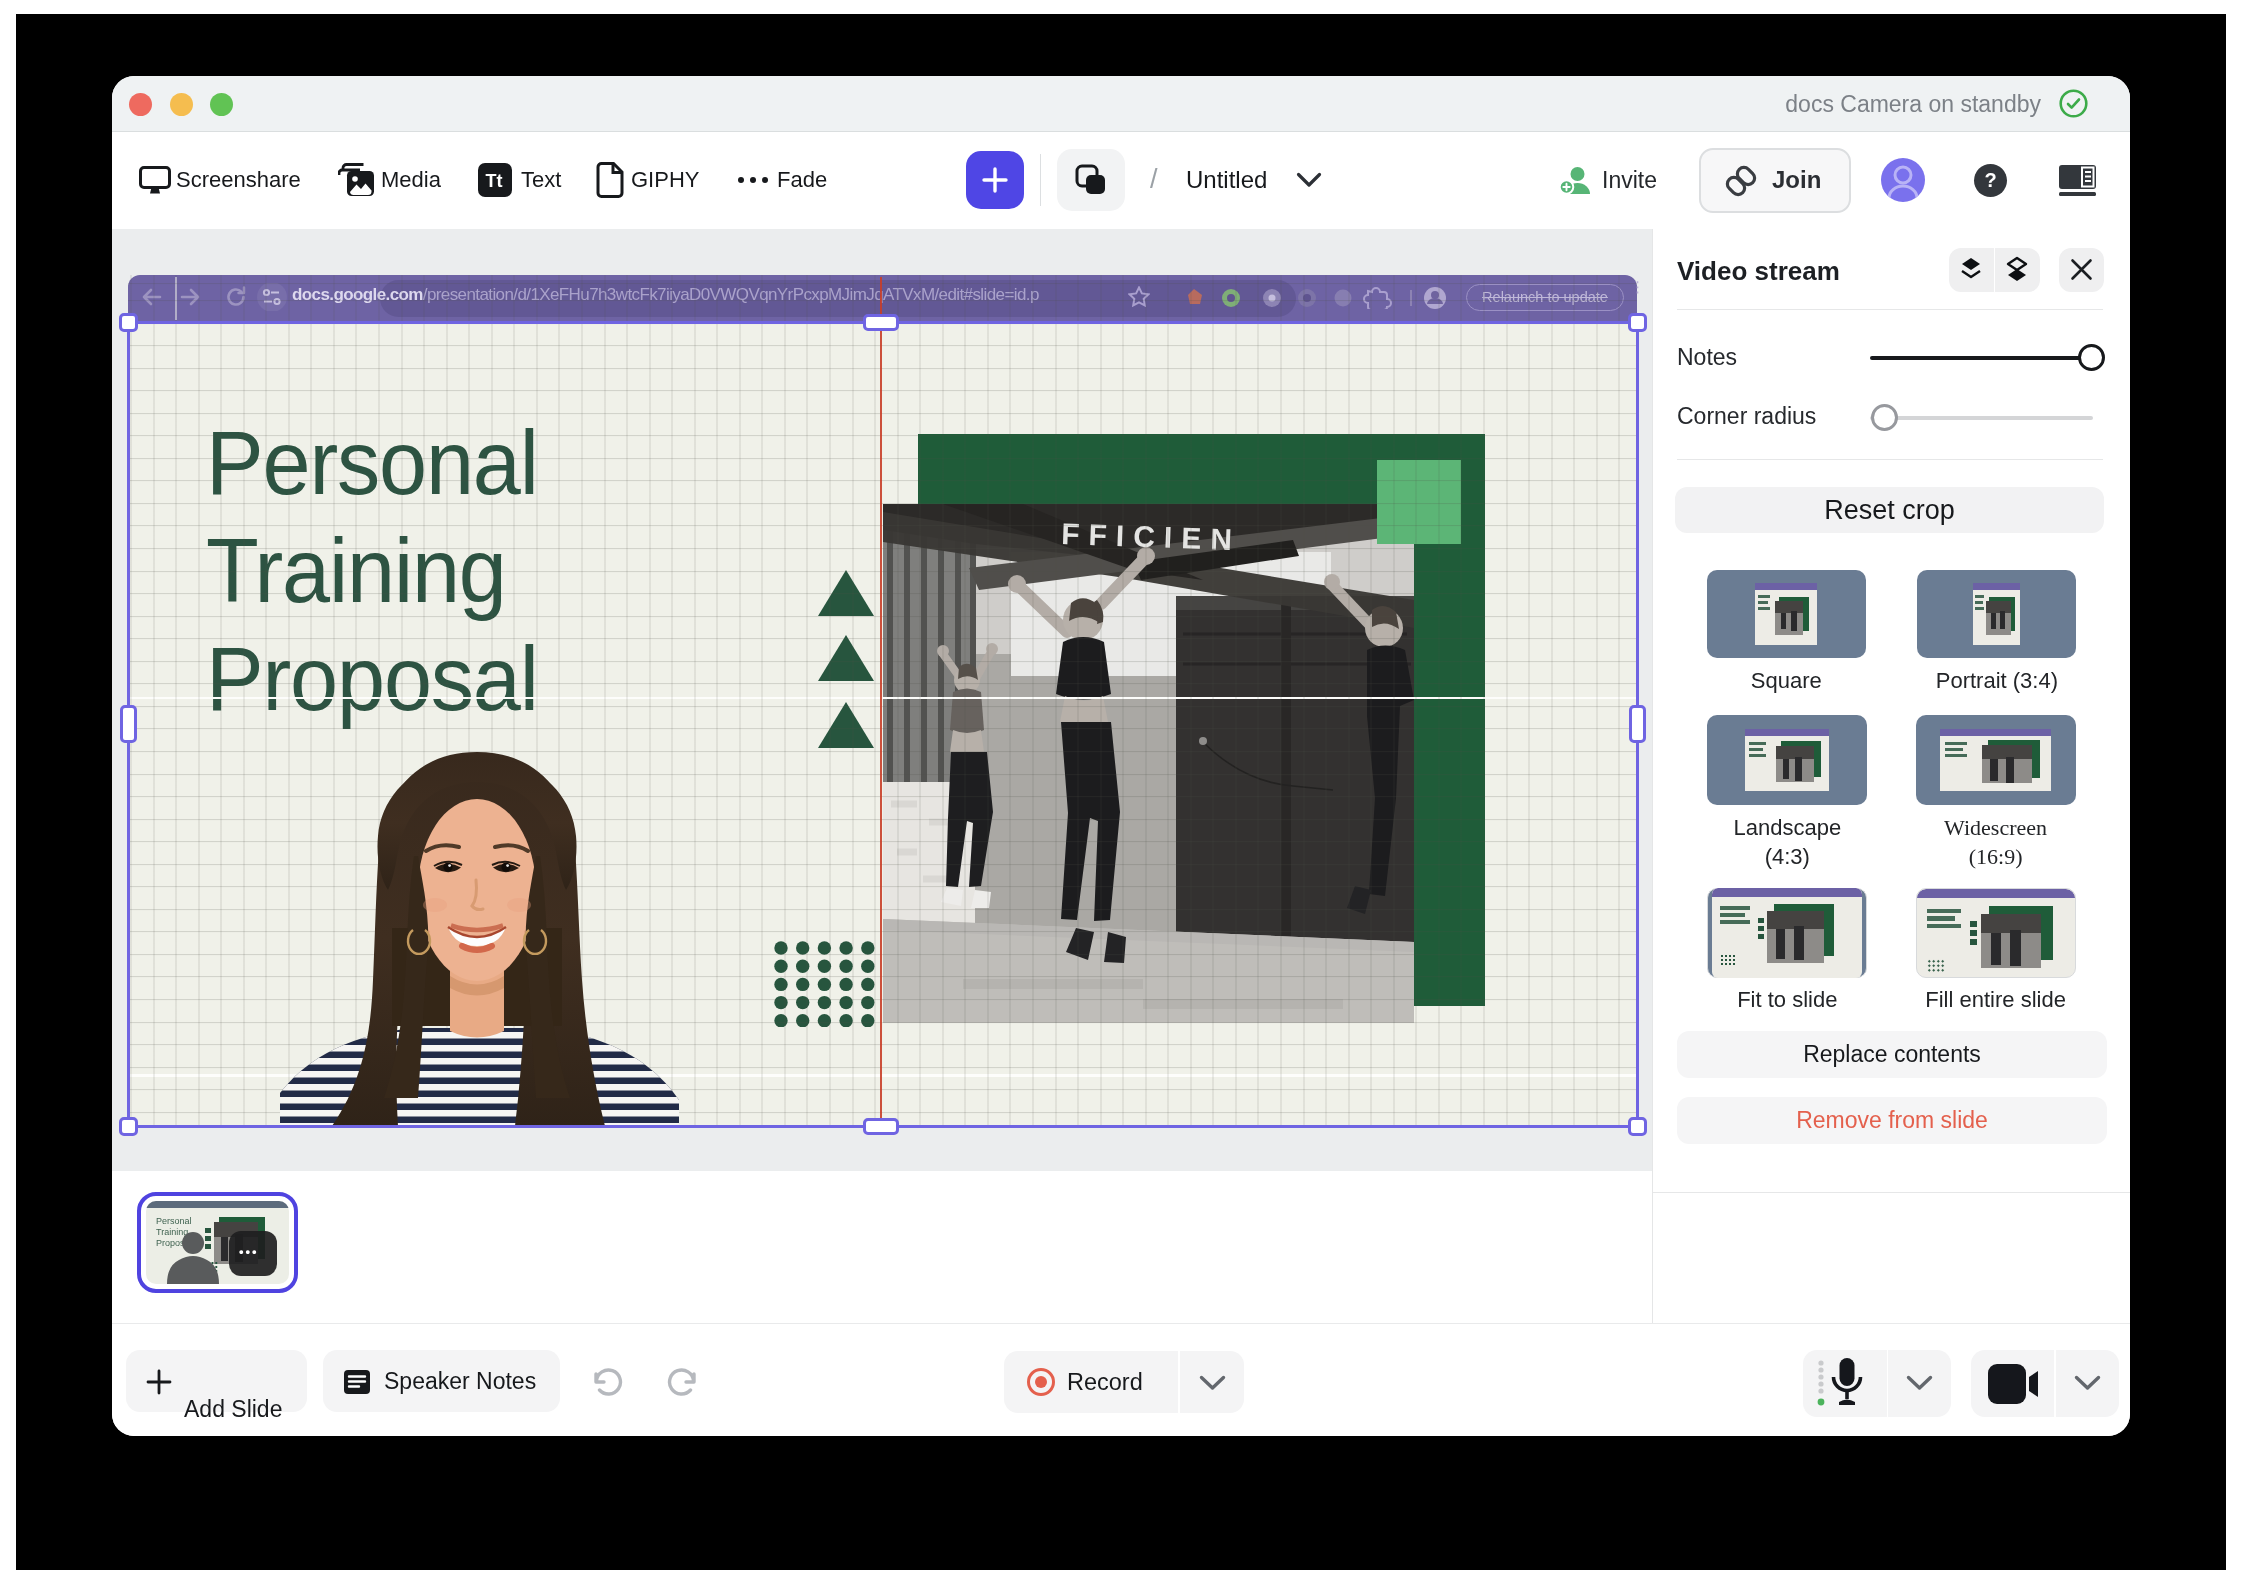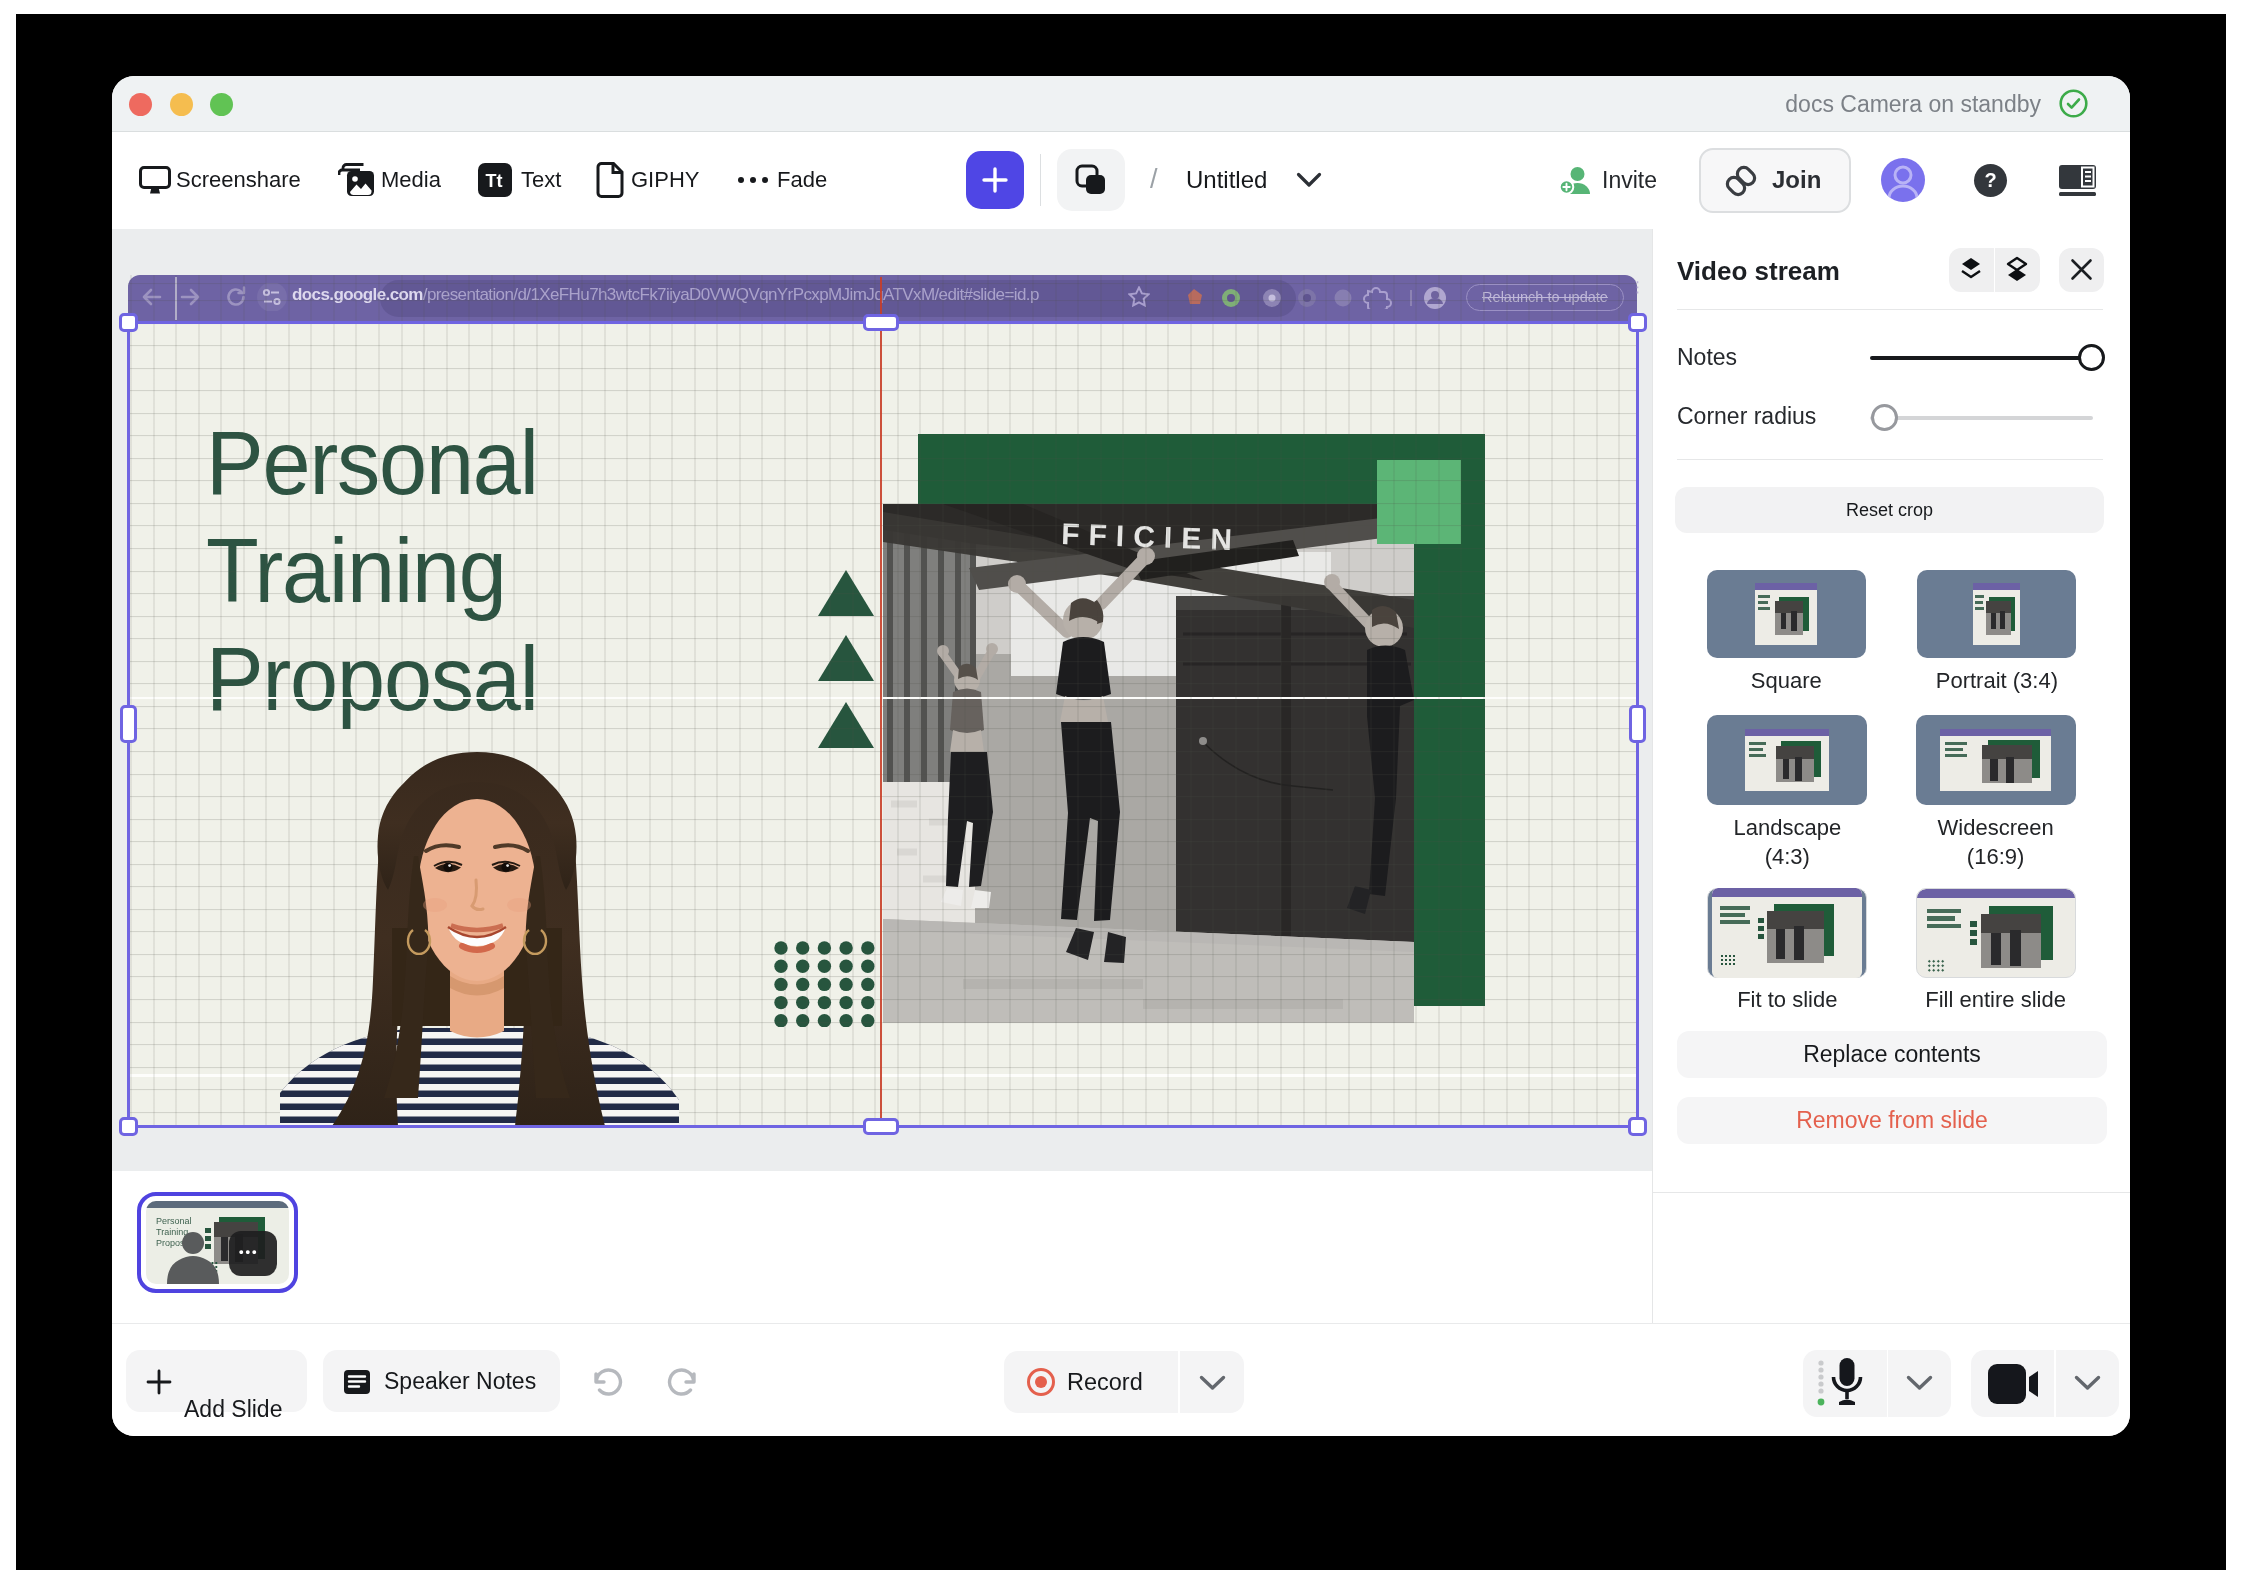--- a/index.html
+++ b/index.html
@@ -421,21 +421,21 @@
 
       <div class="abs" style="left:1565px; top:268px; font-size:23px; color:#26292d;">Notes</div>
       <div class="abs" style="left:1758px; top:280px; width:223px; height:4px; border-radius:2px; background:#17191c;"></div>
       <div class="abs" style="left:1966px; top:268px; width:27px; height:27px; border-radius:50%; background:#fff; border:3px solid #17191c;"></div>
 
       <div class="abs" style="left:1565px; top:327px; font-size:23px; color:#26292d;">Corner radius</div>
       <div class="abs" style="left:1758px; top:340px; width:223px; height:3.5px; border-radius:2px; background:#d4d5d7;"></div>
       <div class="abs" style="left:1759px; top:328px; width:27px; height:27px; border-radius:50%; background:#fff; border:3px solid #97999e;"></div>
       <div class="abs" style="left:1565px; top:383px; width:426px; height:1px; background:#e6e7e8;"></div>
 
-      <div class="abs" style="left:1563px; top:411px; width:429px; height:46px; border-radius:12px; background:#f2f2f3; text-align:center; line-height:46px; font-size:18px; color:#17191c;">Reset crop</div>
+      <div class="abs" style="left:1563px; top:411px; width:429px; height:46px; border-radius:12px; background:#f2f2f3; text-align:center; line-height:46px; font-size:27px; color:#17191c;">Reset crop</div>
 
       <div id="tiles">
 
         <div class="abs" style="left:1594.8px; top:494px; width:159px; height:88px; border-radius:10px; background:#6a7c93;"></div>
         <div class="abs mini" style="left:1643px; top:507px; width:62px; height:62px;">
           <div class="minibar"></div>
           <div class="abs" style="left:3px; top:12px; width:14px;">
             <div class="mline" style="width:12px;"></div>
               <div class="mline" style="width:10px;"></div>
               <div class="mline" style="width:12px;"></div>
@@ -485,21 +485,21 @@
             <div class="mline" style="width:22px;"></div>
               <div class="mline" style="width:18px;"></div>
               <div class="mline" style="width:22px;"></div>
           </div>
           <div class="abs" style="left:48px; top:11px; width:52px; height:38px; background:#1f5c39;"></div>
           <div class="abs" style="left:42px; top:16px; width:50px; height:38px; background:#8d8b88;"></div>
           <div class="abs" style="left:42px; top:16px; width:50px; height:14px; background:#454341;"></div>
           <div class="abs" style="left:50px; top:30px; width:8px; height:22px; background:#2a2a2c;"></div>
           <div class="abs" style="left:66px; top:28px; width:8px; height:26px; background:#2a2a2c;"></div>
         </div>
-        <div class="abs tlabel" style="left:1803.6px; top:737px; width:160px;">Widescreen<br>(16:9)</div>
+        <div class="abs tlabel" style="left:1803.6px; top:737px; width:160px;font-family:Liberation Serif, serif;">Widescreen<br>(16:9)</div>
 
         <div class="abs" style="left:1595.3px; top:811.5px; width:160px; height:90px; border-radius:10px; background:#6a7c93; border:1px solid #d8dadc;"></div>
         <div class="abs mini" style="left:1600.3px; top:811.5px; width:150px; height:90px; border-radius:6px;">
           <div class="minibar" style="height:9px; border-radius:6px 6px 0 0;"></div>
           <div class="abs" style="left:8px; top:18px; width:34px;">
             <div class="mline" style="width:30px; height:4px;"></div>
               <div class="mline" style="width:25px; height:4px;"></div>
               <div class="mline" style="width:30px; height:4px;"></div>
           </div>
           <div class="abs" style="left:62px; top:16px; width:60px; height:52px; background:#1f5c39;"></div>

